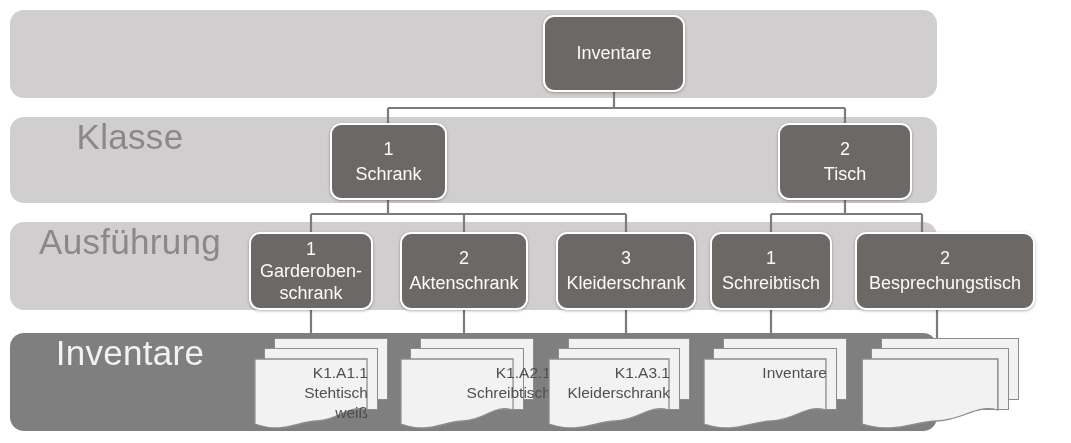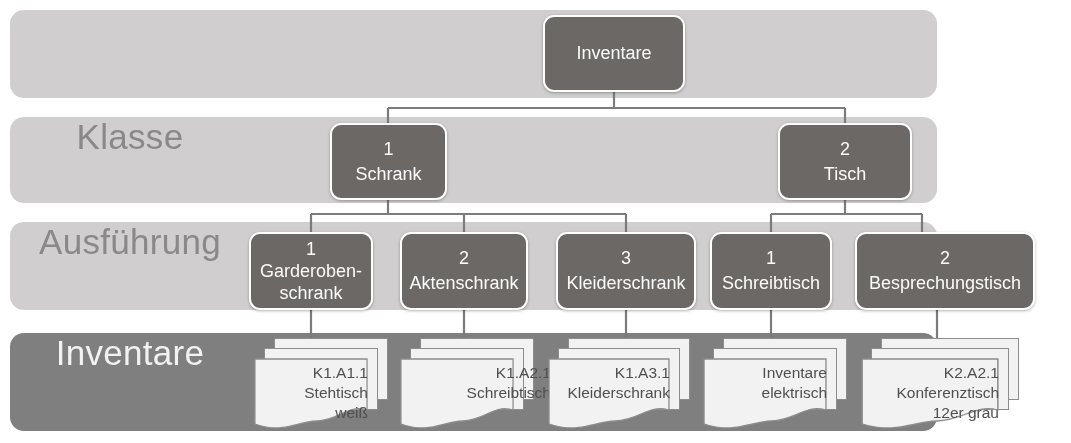--- a/index.html
+++ b/index.html
@@ -139,30 +139,24 @@
   </div>
 
   <div class="stack" style="left:703px;width:144px;">
     <div class="sheet back2" style="width:124px;"></div>
     <div class="sheet back1" style="width:124px;"></div>
     <svg class="front-svg" style="width:124px;" height="80" viewBox="0 0 120 80" preserveAspectRatio="none">
       <path d="M1,1 L119,1 L119,52 C99,46 90,62 66,63 C44,64 31,76 1,66 Z"></path>
     </svg>
     <div class="card-text" style="width:124px;">
       <div>Inventare</div>
-      <div>elektrisch</div>
     </div>
   </div>
 
   <div class="stack" style="left:861px;width:158px;">
     <div class="sheet back2" style="width:138px;"></div>
     <div class="sheet back1" style="width:138px;"></div>
     <svg class="front-svg" style="width:138px;" height="80" viewBox="0 0 120 80" preserveAspectRatio="none">
       <path d="M1,1 L119,1 L119,52 C99,46 90,62 66,63 C44,64 31,76 1,66 Z"></path>
     </svg>
-    <div class="card-text" style="width:138px;">
-      <div>K2.A2.1</div>
-      <div>Konferenztisch</div>
-      <div>12er grau</div>
-    </div>
   </div>
 
 </div>
 
 </body></html>

